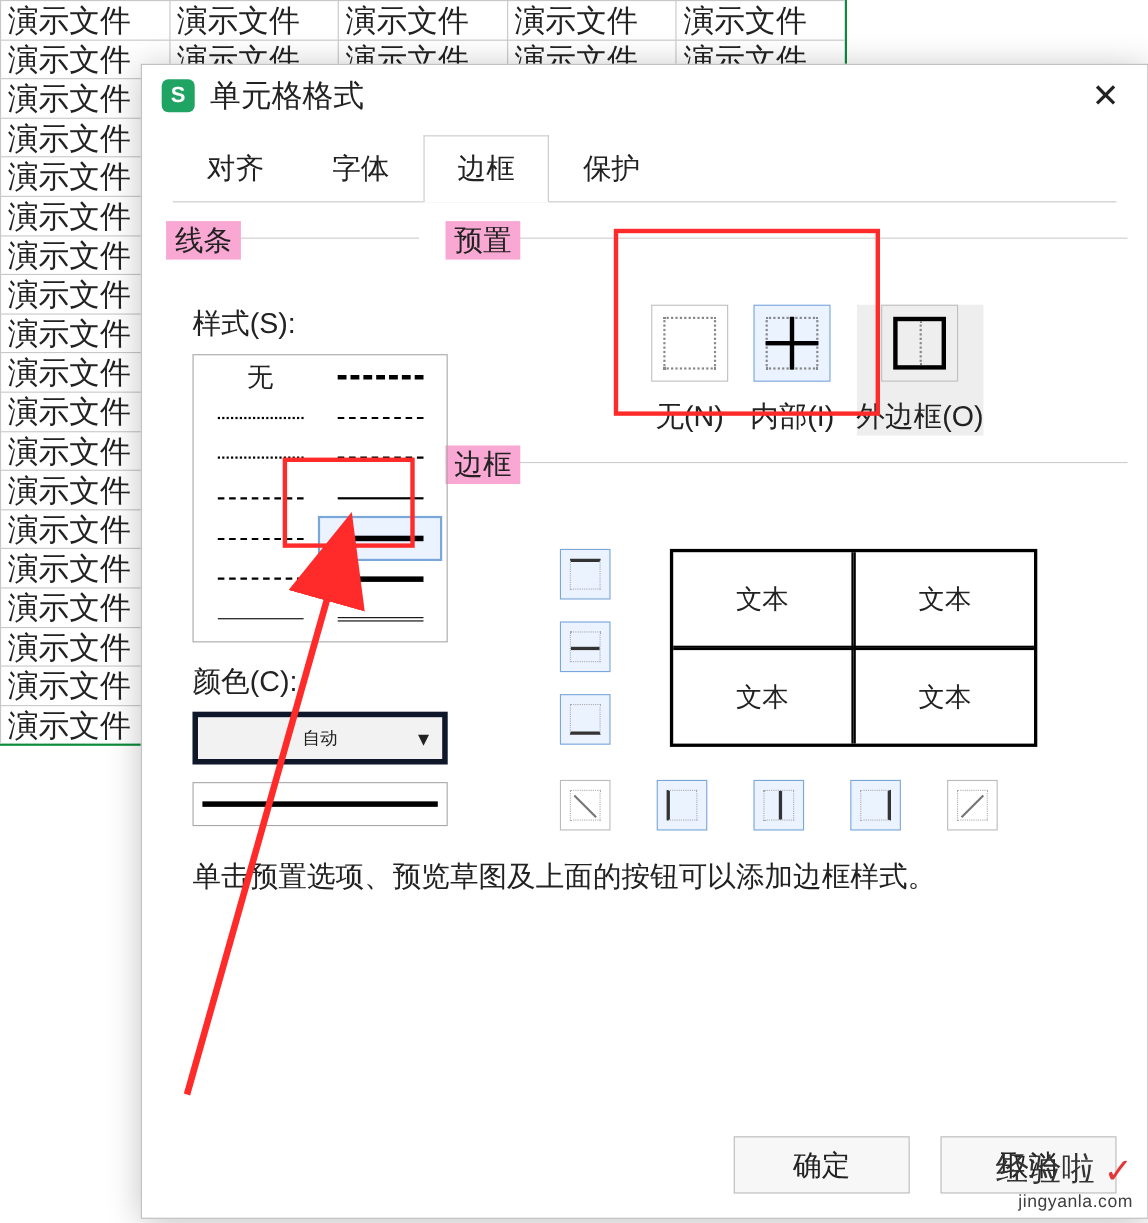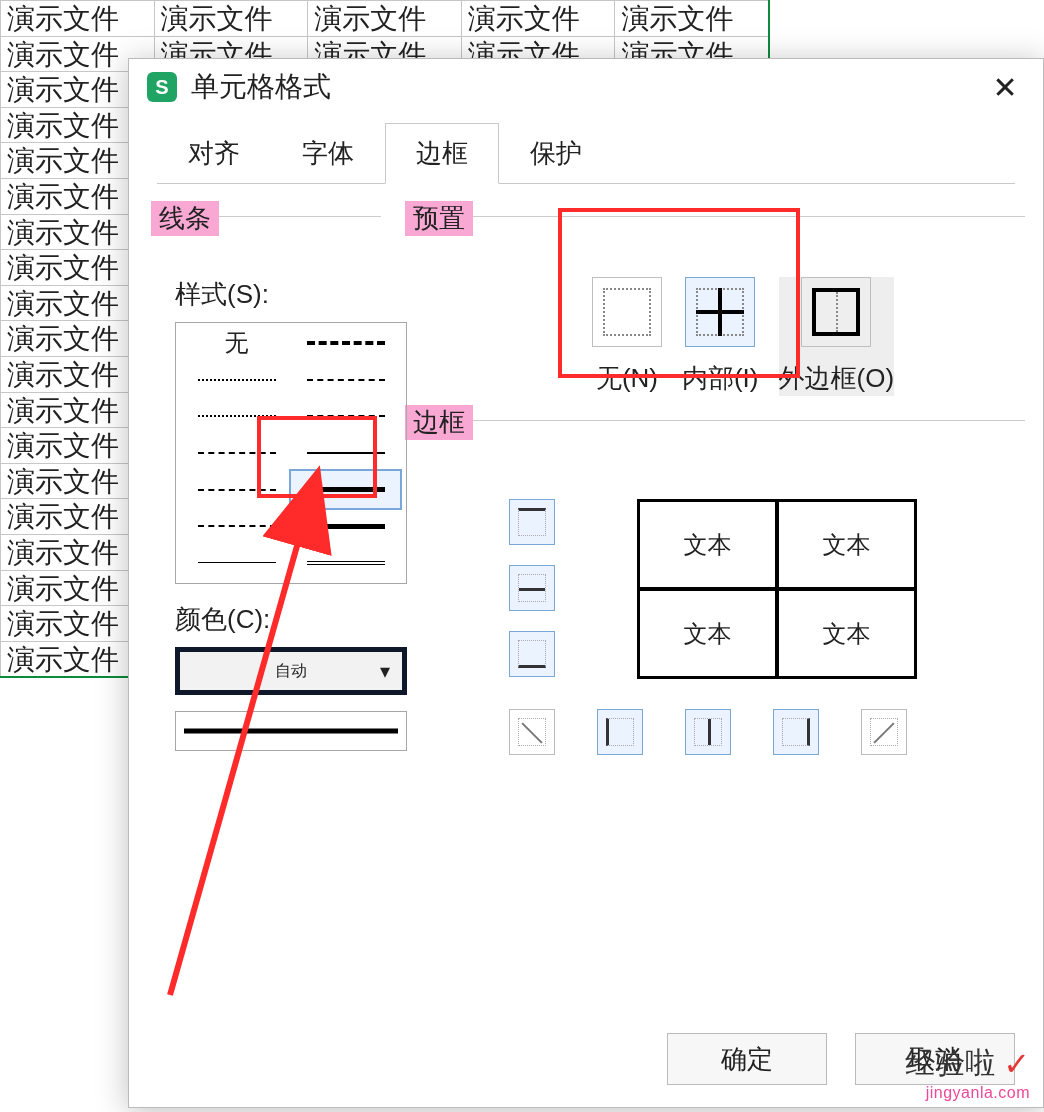--- a/index.html
+++ b/index.html
@@ -240,26 +240,25 @@
     right: 46px;
   }
   .border-grid {
     position: relative;
     margin-left: 80px;
     margin-top: 20px;
   }
   .preview-box {
     position:absolute;
     left:100px; top:0;
-    width: 280px; height: 180px;
+    width: 334px; height: 180px;
     border: 3px solid #000;
     display: grid;
     grid-template-columns: 1fr 1fr;
     grid-template-rows: 1fr 1fr;
-    margin-left: 28px;
   }
   .preview-box .pcell {
     border: 2px solid #000;
     display:flex;align-items:center;justify-content:center;
     font-size:24px;
   }
   .preview-box .pcell:nth-child(1){border-top:none;border-left:none;}
   .preview-box .pcell:nth-child(2){border-top:none;border-right:none;}
   .preview-box .pcell:nth-child(3){border-bottom:none;border-left:none;}
   .preview-box .pcell:nth-child(4){border-bottom:none;border-right:none;}
@@ -333,21 +332,21 @@
 
   
   .watermark {
     position:absolute;
     right:14px; bottom:10px;
     text-align:right;
     font-family: "STKaiti","KaiTi","Microsoft YaHei",sans-serif;
   }
   .watermark .l1 { font-size:30px; color:#333; display:flex; align-items:center; justify-content:flex-end;}
   .watermark .l1 .check{ color:#e43838; margin-left:8px; font-size:32px;}
-  .watermark .l2 { font-size:16px; color:#ec4899; letter-spacing:.5px;}
+  .watermark .l2 { font-size:16px; color:#404040; letter-spacing:.5px;}
 </style>
 </head>
 <body>
 
 <div class="sheet" id="sheet">
     <div class="row">
       <div class="cell">演示文件</div>
       <div class="cell">演示文件</div>
       <div class="cell">演示文件</div>
       <div class="cell">演示文件</div>
@@ -613,20 +612,21 @@
         <div class="bb sel right">
             <div class="i"></div>
           </div>
         <div class="bb diag2">
             <div class="i"></div>
           </div>
       </div>
     </div>
   </div>
 
+  <div class="hint">单击预置选项、预览草图及上面的按钮可以添加边框样式。</div>
 
   <div class="dlg-btns">
     <div class="dbtn">确定</div>
     <div class="dbtn">取消</div>
   </div>
 </div>
 
 <div class="redbox red1"></div>
 <div class="redbox red2"></div>
 

